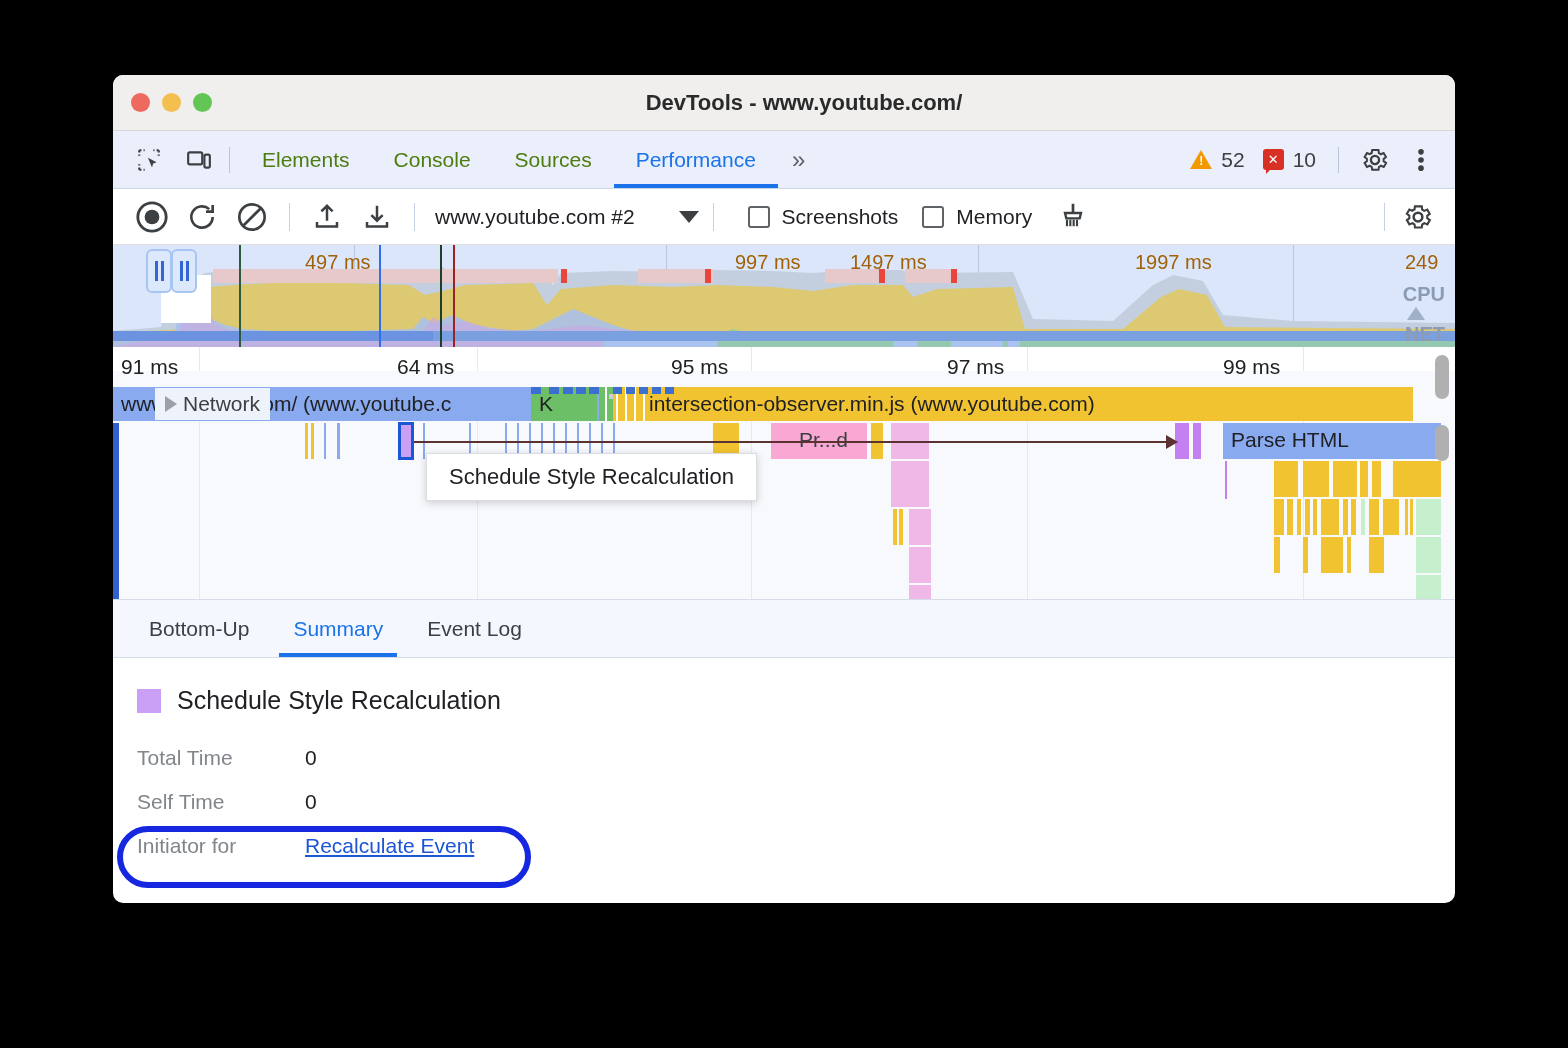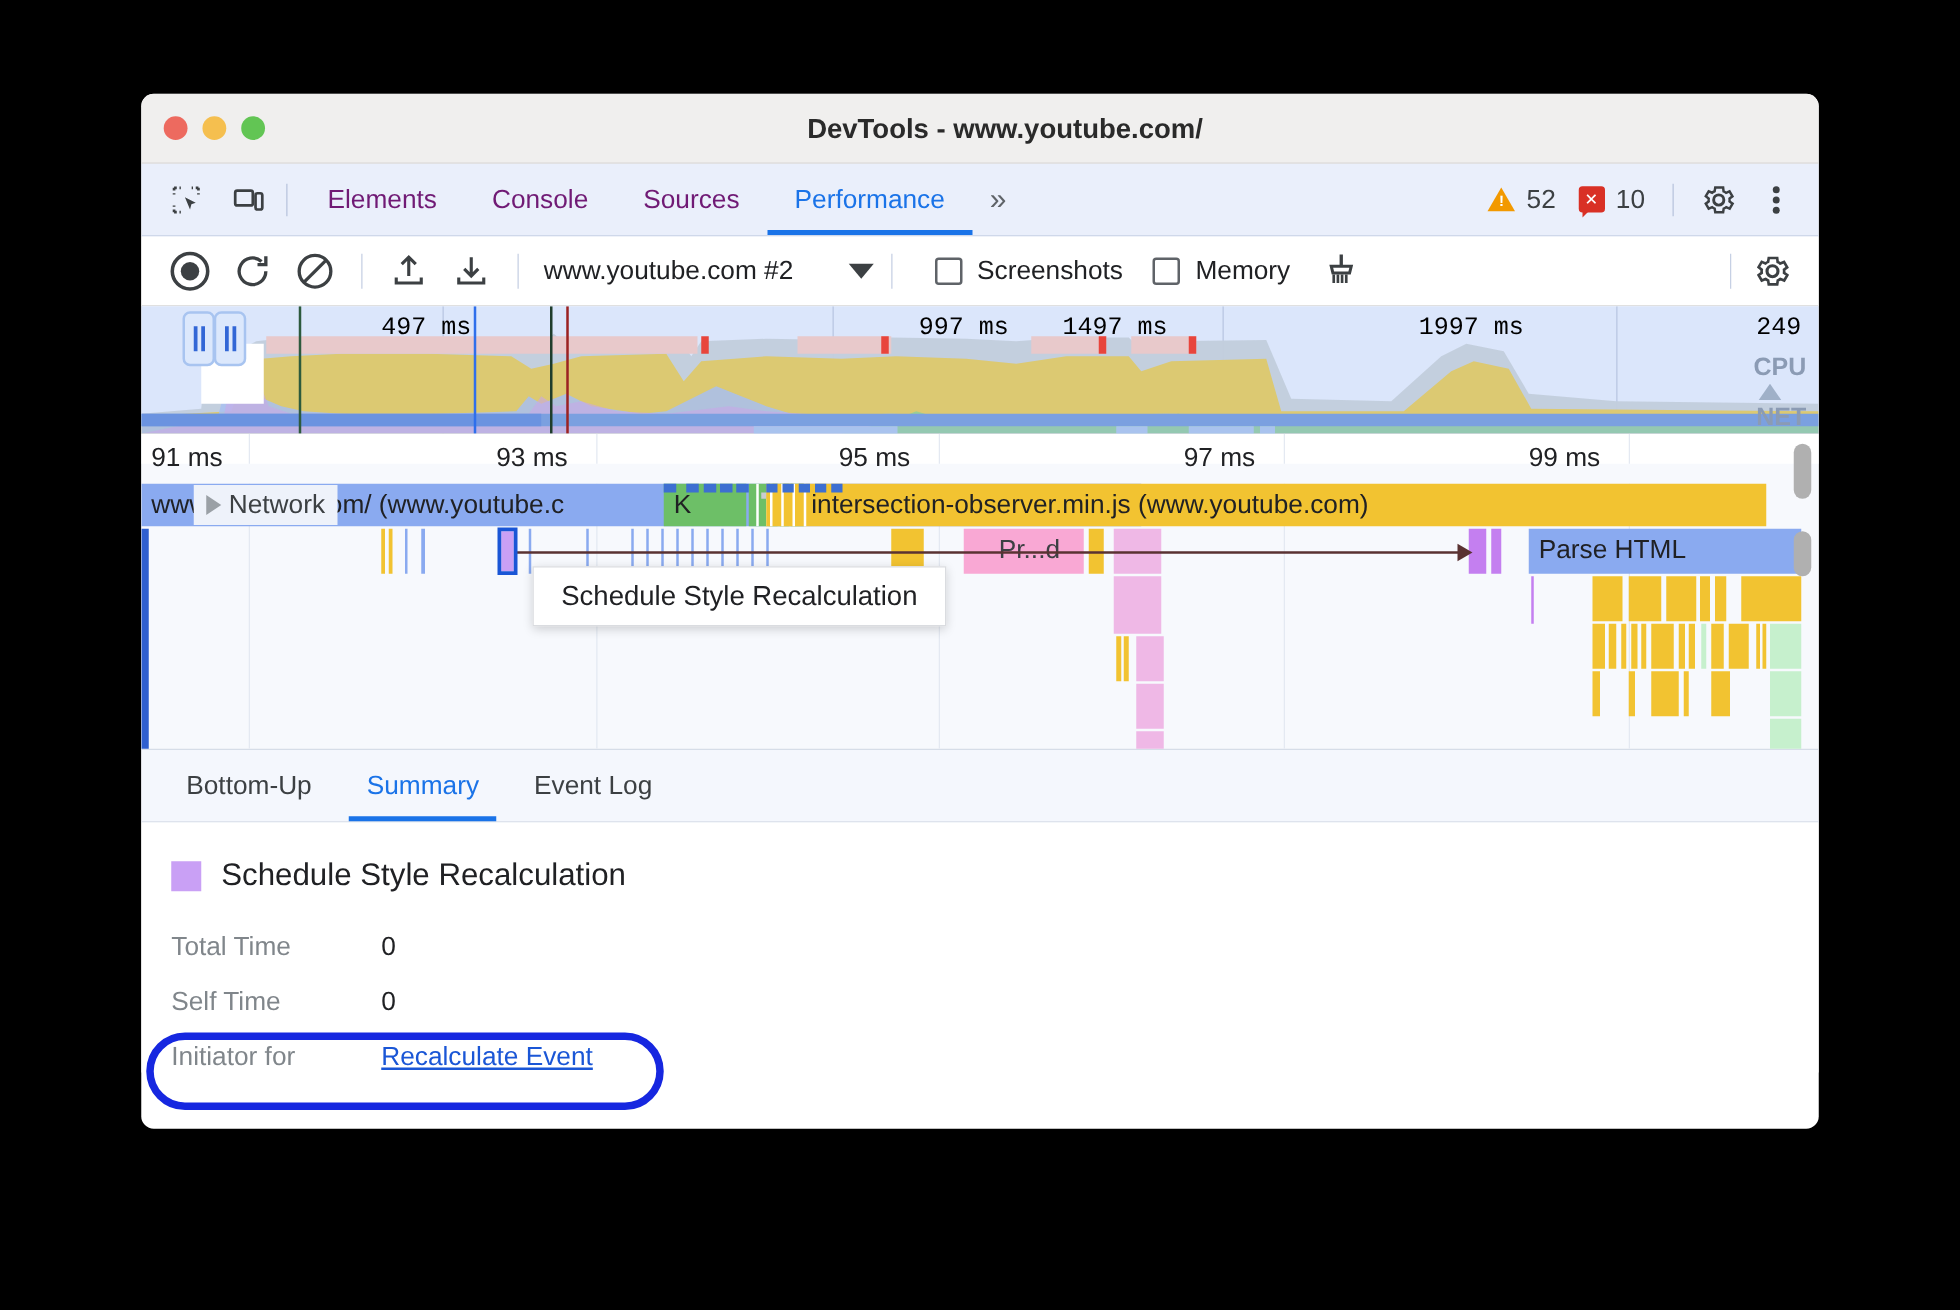--- a/index.html
+++ b/index.html
@@ -40,21 +40,21 @@
   .tabstrip {
     height: 58px; background: #eaeffb;
     display: flex; align-items: center;
     position: relative; border-bottom: 1px solid #cfd8ea;
   }
   .tool-icons { display: flex; align-items: center; gap: 10px; padding-left: 16px; }
   .ticon { width: 40px; height: 40px; display: flex; align-items: center; justify-content: center; cursor: pointer; }
   .vdiv { width: 1px; height: 26px; background: #b8c4dd; margin: 0 10px; }
   .tabs { display: flex; align-items: center; height: 100%; }
   .tab {
-    font-size: 21px; color: #701a75; padding: 0 22px;
+    font-size: 21px; color: #4d7c0f; padding: 0 22px;
     height: 100%; display: flex; align-items: center; cursor: pointer;
     position: relative;
   }
   .tab.active { color: #1a73e8; }
   .tab.active::after {
     content: ""; position: absolute; left: 0; right: 0; bottom: 0;
     height: 4px; background: #1a73e8;
   }
   .chev-more { font-size: 24px; color: #5f6368; padding: 0 14px; cursor: pointer; letter-spacing: -4px; }
   .tab-right { margin-left: auto; display: flex; align-items: center; gap: 6px; padding-right: 14px; }
@@ -74,21 +74,21 @@
   .combo { display: flex; align-items: center; gap: 44px; cursor: pointer; padding-left: 6px; }
   .combo-label { font-size: 21px; color: #202124; }
   .caret { width: 0; height: 0; border-left: 10px solid transparent; border-right: 10px solid transparent; border-top: 12px solid #3c4043; }
   .cbox-group { display: flex; align-items: center; gap: 12px; cursor: pointer; margin-left: 20px; }
   .cbox { width: 22px; height: 22px; border: 2px solid #5f6368; border-radius: 3px; background: #fff; }
   .cbox-label { font-size: 21px; color: #202124; }
   .pb-right { margin-left: auto; display: flex; align-items: center; padding-right: 14px; }
 
   
   .overview { height: 102px; background: #dbe6fb; position: relative; overflow: hidden; }
-  .ov-tick { position: absolute; top: 6px; font-size: 20px; color: #000000; font-family: Liberation Mono, monospace; }
+  .ov-tick { position: absolute; top: 6px; font-size: 20px; color: #a16207; }
   .ov-gridline { position: absolute; top: 0; bottom: 0; width: 1px; background: rgba(120,140,180,.35); }
   .ov-handle {
     position: absolute; top: 4px; width: 26px; height: 44px;
     background: #dce8fc; border: 2px solid #a8c4f0; border-radius: 6px;
     display: flex; align-items: center; justify-content: center; gap: 3px; cursor: ew-resize;
   }
   .ov-handle i { width: 3px; height: 20px; background: #3367d6; display: block; }
   .ov-window-clear { position: absolute; top: 30px; width: 50px; bottom: 24px; background: #fff; }
   .ov-vline { position: absolute; top: 0; bottom: 0; width: 2px; }
   .ov-net-strip { position: absolute; height: 10px; background: #6b93e0; }
@@ -324,21 +324,21 @@
   </div>
 
   <div class="flame">
     <div class="ruler">
       <div class="rgrid" style="left:86px"></div>
       <div class="rgrid" style="left:364px"></div>
       <div class="rgrid" style="left:638px"></div>
       <div class="rgrid" style="left:914px"></div>
       <div class="rgrid" style="left:1190px"></div>
       <div class="rtick" style="left:8px">91 ms</div>
-      <div class="rtick" style="left:284px">93 ms</div>
+      <div class="rtick" style="left:284px">64 ms</div>
       <div class="rtick" style="left:558px">95 ms</div>
       <div class="rtick" style="left:834px">97 ms</div>
       <div class="rtick" style="left:1110px">99 ms</div>
     </div>
 
     <div class="fl-grid" style="left:86px"></div>
     <div class="fl-grid" style="left:364px"></div>
     <div class="fl-grid" style="left:638px"></div>
     <div class="fl-grid" style="left:914px"></div>
     <div class="fl-grid" style="left:1190px"></div>

